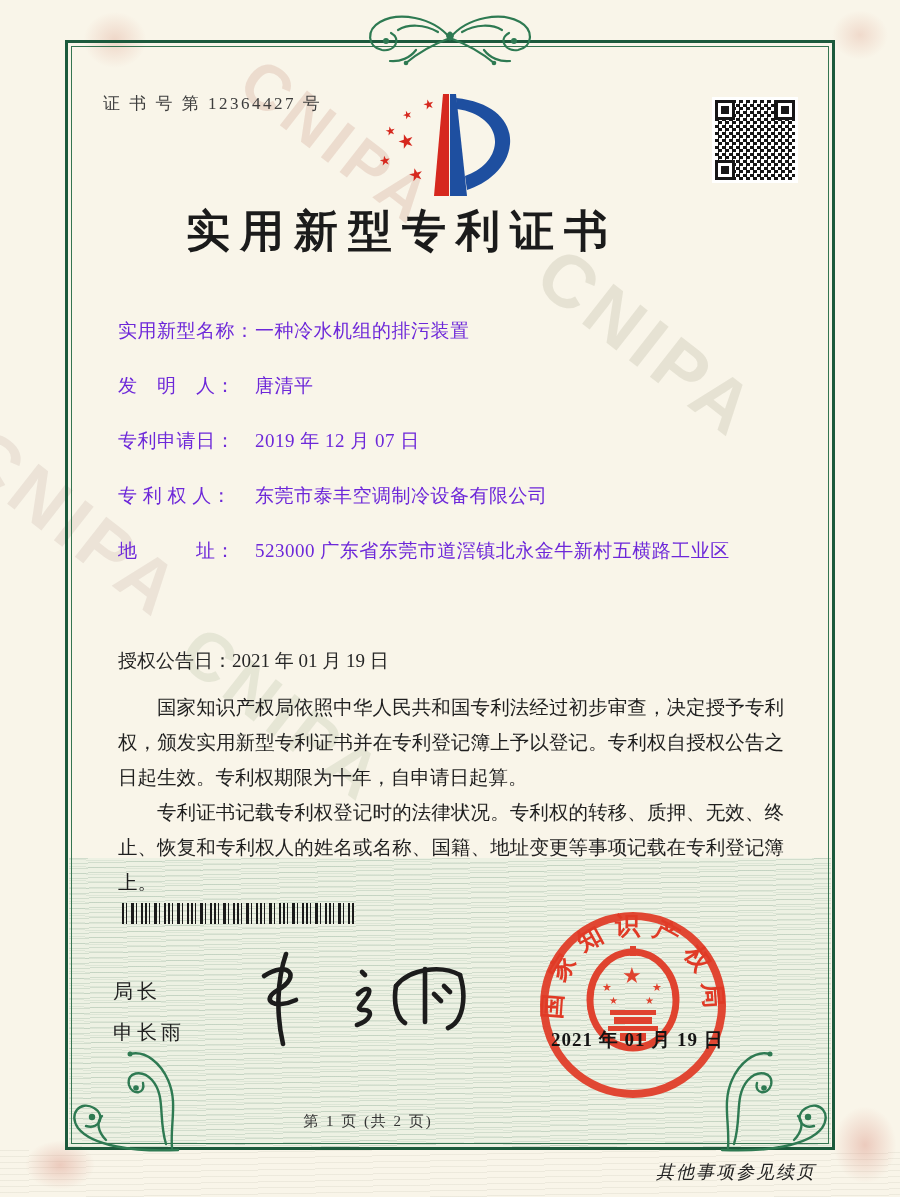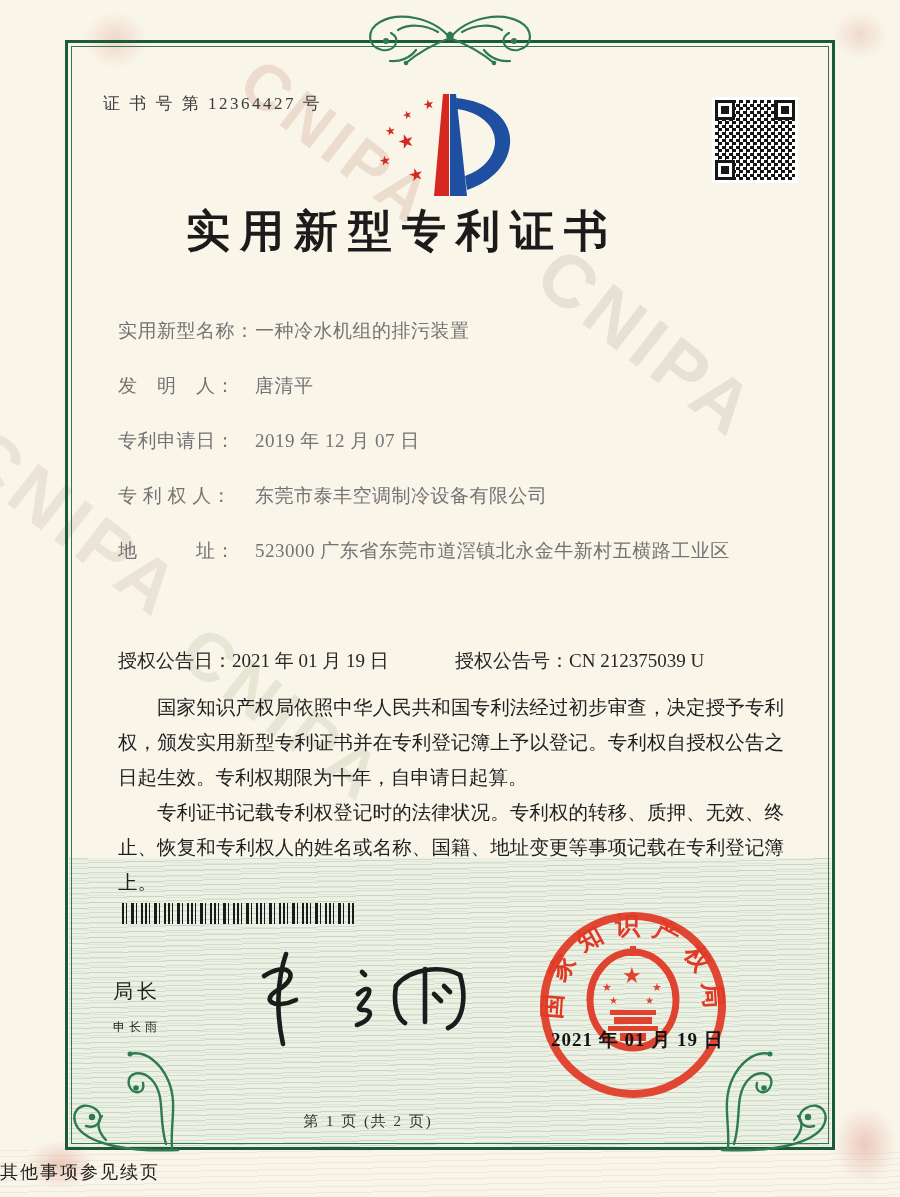--- a/index.html
+++ b/index.html
@@ -56,21 +56,21 @@
   }
   .qr-eye{position:absolute;width:20px;height:20px;border:3px solid #161616;background:#fff;box-sizing:border-box;}
   .qr-eye::after{content:"";position:absolute;left:3px;top:3px;width:8px;height:8px;background:#161616;}
   .qr-eye.tl{left:3px;top:3px;} .qr-eye.tr{right:3px;top:3px;} .qr-eye.bl{left:3px;bottom:3px;}
   .title{
     position:absolute;left:0;top:202px;width:804px;text-align:center;z-index:3;
     font-size:44px;font-weight:700;letter-spacing:10px;color:#1b1b1b;
   }
   
   .fields{position:absolute;left:118px;top:318px;width:670px;z-index:3;}
-  .field-row{height:55px;font-size:19px;letter-spacing:0.5px;color:#737373;white-space:nowrap;}
+  .field-row{height:55px;font-size:19px;letter-spacing:0.5px;color:#6d28d9;white-space:nowrap;}
   .field-label{display:inline-block;min-width:137px;}
   .grant-row{position:absolute;left:118px;top:648px;width:670px;font-size:19px;color:#262626;z-index:3;white-space:nowrap;}
   .grant-no{position:absolute;left:337px;top:0;}
   
   .legal{
     position:absolute;left:118px;top:690px;width:666px;z-index:3;
     font-size:19.5px;line-height:35px;color:#1f1f1f;text-align:justify;
   }
   .legal p{margin:0;text-indent:2em;}
   
@@ -78,31 +78,31 @@
     position:absolute;left:122px;top:903px;width:234px;height:21px;z-index:3;
     background:repeating-linear-gradient(90deg,
       #1a1a1a 0 2px, transparent 2px 4px,
       #1a1a1a 4px 5px, transparent 5px 9px,
       #1a1a1a 9px 12px, transparent 12px 14px,
       #1a1a1a 14px 15px, transparent 15px 19px,
       #1a1a1a 19px 21px, transparent 21px 23px);
   }
   
   .signer-title{position:absolute;left:113px;top:978px;font-size:20px;letter-spacing:4px;color:#222;z-index:3;}
-  .signer-name{position:absolute;left:113px;top:1019px;font-size:12px;letter-spacing:4px;color:#222;z-index:3;}
+  .signer-name{position:absolute;left:113px;top:1019px;font-size:20px;letter-spacing:4px;color:#222;z-index:3;}
   .signature{position:absolute;left:246px;top:942px;width:236px;height:112px;z-index:3;}
   
   .seal{position:absolute;left:536px;top:908px;width:194px;height:194px;z-index:4;}
   .seal-date{
     position:absolute;left:551px;top:1027px;width:200px;z-index:5;
     font-size:19px;font-weight:600;letter-spacing:1px;color:#141414;white-space:nowrap;
   }
   
   .page-number{position:absolute;left:0;top:1112px;width:736px;text-align:center;font-size:15px;letter-spacing:2px;color:#333;z-index:3;}
-  .note{position:absolute;left:0;top:1160px;width:816px;text-align:left;font-size:18px;letter-spacing:2px;color:#222;z-index:3;}
+  .note{position:absolute;left:0;top:1160px;width:816px;text-align:right;font-size:18px;font-style:italic;letter-spacing:2px;color:#222;z-index:3;}
   
   .top-ornament{position:absolute;left:320px;top:6px;width:260px;height:62px;z-index:3;}
   .corner-flourish{position:absolute;width:122px;height:122px;z-index:3;}
   .corner-bl{left:62px;top:1032px;}
   .corner-br{left:716px;top:1032px;transform:scaleX(-1);}
 </style>
 </head>
 <body>
 
 <div class="page">
@@ -202,23 +202,20 @@
     <div class="field-row">
       <span class="field-label">专 利 权 人：</span><span class="field-value">东莞市泰丰空调制冷设备有限公司</span>
     </div>
     <div class="field-row">
       <span class="field-label">地　　　址：</span><span class="field-value">523000 广东省东莞市道滘镇北永金牛新村五横路工业区</span>
     </div>
   </div>
 
   <div class="grant-row">
     <span>授权公告日：</span><span>2021 年 01 月 19 日</span>
-    <span class="grant-no">
-      <span>授权公告号：</span><span>CN 212375039 U</span>
-    </span>
   </div>
 
   <div class="legal">
     <p>国家知识产权局依照中华人民共和国专利法经过初步审查，决定授予专利权，颁发实用新型专利证书并在专利登记簿上予以登记。专利权自授权公告之日起生效。专利权期限为十年，自申请日起算。</p>
     <p>专利证书记载专利权登记时的法律状况。专利权的转移、质押、无效、终止、恢复和专利权人的姓名或名称、国籍、地址变更等事项记载在专利登记簿上。</p>
   </div>
 
   <div class="barcode"></div>
 
   <div class="signer-title">局长</div>

